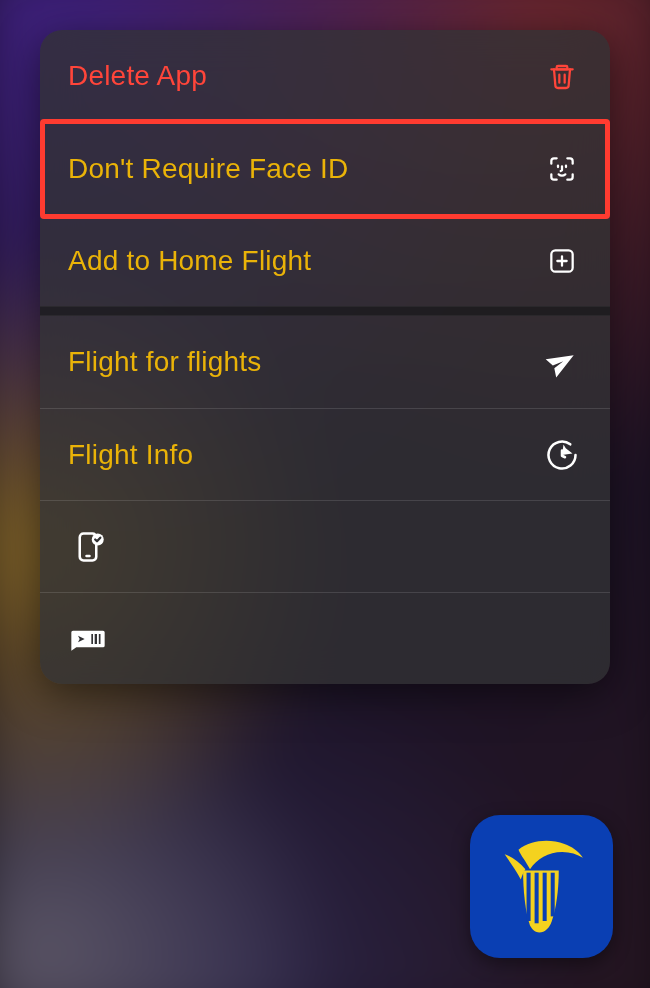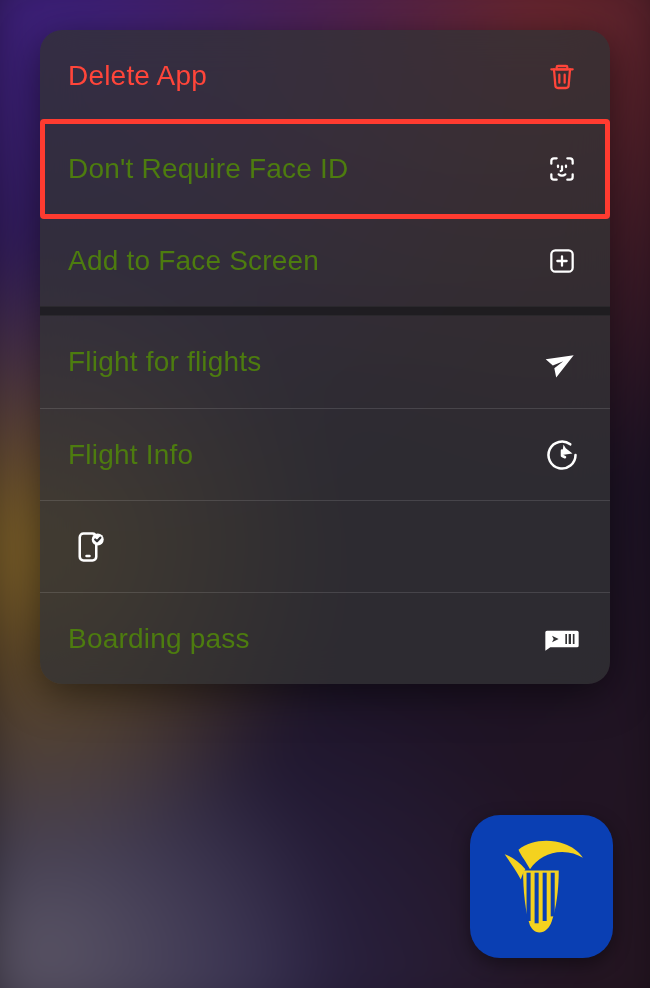--- a/index.html
+++ b/index.html
@@ -29,21 +29,21 @@
       border-radius: 22px;
       overflow: hidden;
       box-shadow: 0 10px 40px rgba(0,0,0,0.5);
     }
     .row {
       display: flex;
       align-items: center;
       justify-content: space-between;
       padding: 0 28px;
       height: 92px;
-      color: #4d7c0f;
+      color: #eab308;
       font-size: 28px;
       font-weight: 400;
       letter-spacing: 0.2px;
       cursor: pointer;
     }
     .row + .row { border-top: 1px solid rgba(255,255,255,0.12); }
     .row.destructive { color: #ff453a; }
     .row .label { display: flex; align-items: center; }
     .row .icon { width: 40px; height: 40px; display: flex; align-items: center; justify-content: center; }
     .section-gap {
@@ -100,21 +100,21 @@
         <path d="M9 9.5v1"></path>
           <path d="M15 9.5v1"></path>
         <path d="M12 10v3l-1 .5"></path>
         <path d="M9.5 16c.8.7 1.6 1 2.5 1s1.7-.3 2.5-1"></path>
       </svg>
     </span>
   </div>
 
 
   <div class="row">
-    <span class="label">Add to Face Screen</span>
+    <span class="label">Add to Home Flight</span>
     <span class="icon">
       <svg viewBox="0 0 24 24" width="32" height="32" fill="none" stroke="#ffffff" stroke-width="1.7" stroke-linecap="round" stroke-linejoin="round">
         <rect x="4" y="4" width="16" height="16" rx="3"></rect>
         <path d="M12 8.5v7M8.5 12h7"></path>
       </svg>
     </span>
   </div>
 
   <div class="section-gap"></div>
 
@@ -143,21 +143,20 @@
       <svg viewBox="0 0 24 24" width="36" height="36" fill="none" stroke="#ffffff" stroke-width="1.7" stroke-linecap="round" stroke-linejoin="round">
         <rect x="6.5" y="3" width="11" height="18" rx="2.5"></rect>
         <path d="M11 18h2"></path>
         <circle cx="18.5" cy="7" r="4" fill="#ffffff" stroke="none"></circle>
         <path d="M16.8 7l1.2 1.2 2.2-2.4" stroke="#323234" stroke-width="1.5"></path>
       </svg>
     </span>
   </div>
 
   <div class="row">
-    <span class="label">Boarding pass</span>
     <span class="icon">
       <svg viewBox="0 0 24 24" width="40" height="40" fill="#ffffff">
         <path d="M3 7h18a1 1 0 0 1 1 1v8a1 1 0 0 1-1 1H5l-3 2V8a1 1 0 0 1 1-1z"></path>
         <path d="M6 10l4 2-4 2 1-2-1-2z" fill="#323234"></path>
         <rect x="14" y="9" width="1" height="6" fill="#323234"></rect>
         <rect x="16" y="9" width="1.4" height="6" fill="#323234"></rect>
         <rect x="18.5" y="9" width="1" height="6" fill="#323234"></rect>
       </svg>
     </span>
   </div>

